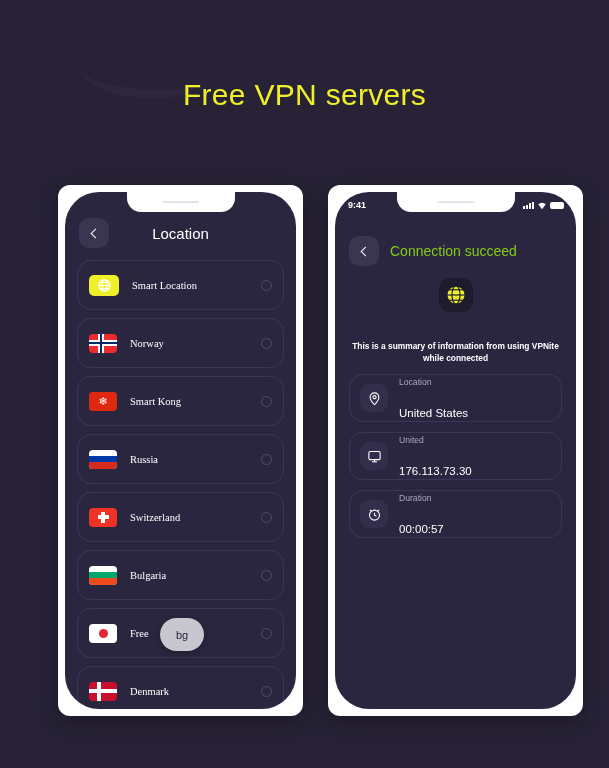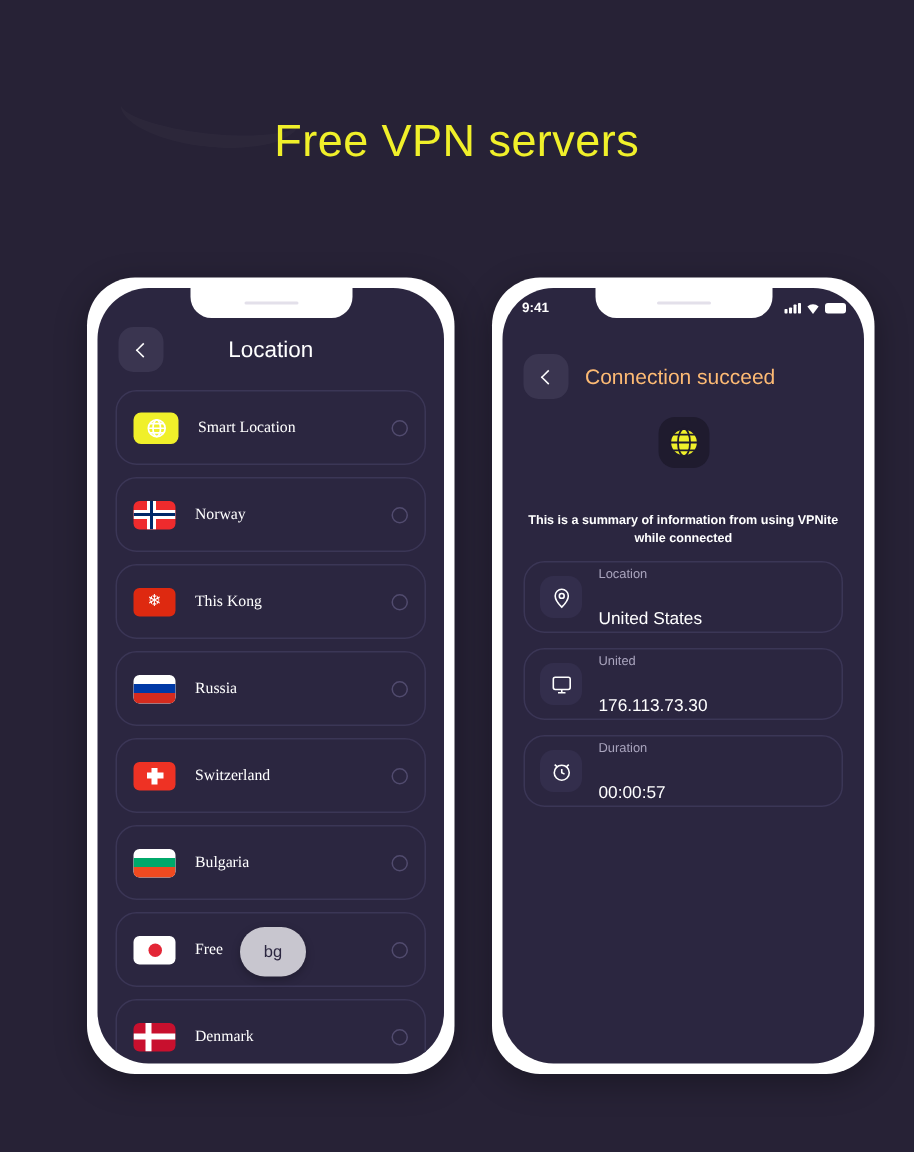--- a/index.html
+++ b/index.html
@@ -32,21 +32,21 @@
     color: #f0f02a;
     font-size: 30px;
     font-weight: 400;
     letter-spacing: 0.3px;
   }
 
   
   .phone {
     position: absolute;
     background: #ffffff;
-    border-radius: 32px;
+    border-radius: 12px;
     box-shadow: 0 6px 22px rgba(0,0,0,0.30);
     padding: 7px;
   }
   .phone-screen {
     position: relative;
     width: 100%; height: 100%;
     background: #2b2640;
     border-radius: 34px;
     overflow: hidden;
   }
@@ -117,21 +117,21 @@
     border-bottom: 1.6px solid #fff;
     transform: rotate(45deg);
     margin-left: 3px;
   }
   .screen-title-center {
     flex: 1; text-align: center;
     color: #ffffff; font-size: 15px;
     margin-left: -30px;
   }
   .screen-title-left {
-    color: #fdba74; font-size: 14px;
+    color: #84cc16; font-size: 14px;
     margin-left: 11px;
   }
 
   
   .loc-list {
     position: absolute;
     left: 0; right: 0; top: 68px; bottom: 0;
     padding: 0 12px;
     font-family: Liberation Serif, serif;
   }
@@ -302,21 +302,21 @@
               <u></u>
             </div>
           <div class="loc-label">Norway</div>
           <div class="radio"></div>
         </div>
 
         <div class="loc-row">
           <div class="flag f-hk">
               <span>❄</span>
             </div>
-          <div class="loc-label">This Kong</div>
+          <div class="loc-label">Smart Kong</div>
           <div class="radio"></div>
         </div>
 
         <div class="loc-row">
           <div class="flag f-ru">
               <i></i>
               <u></u>
             </div>
           <div class="loc-label">Russia</div>
           <div class="radio"></div>

